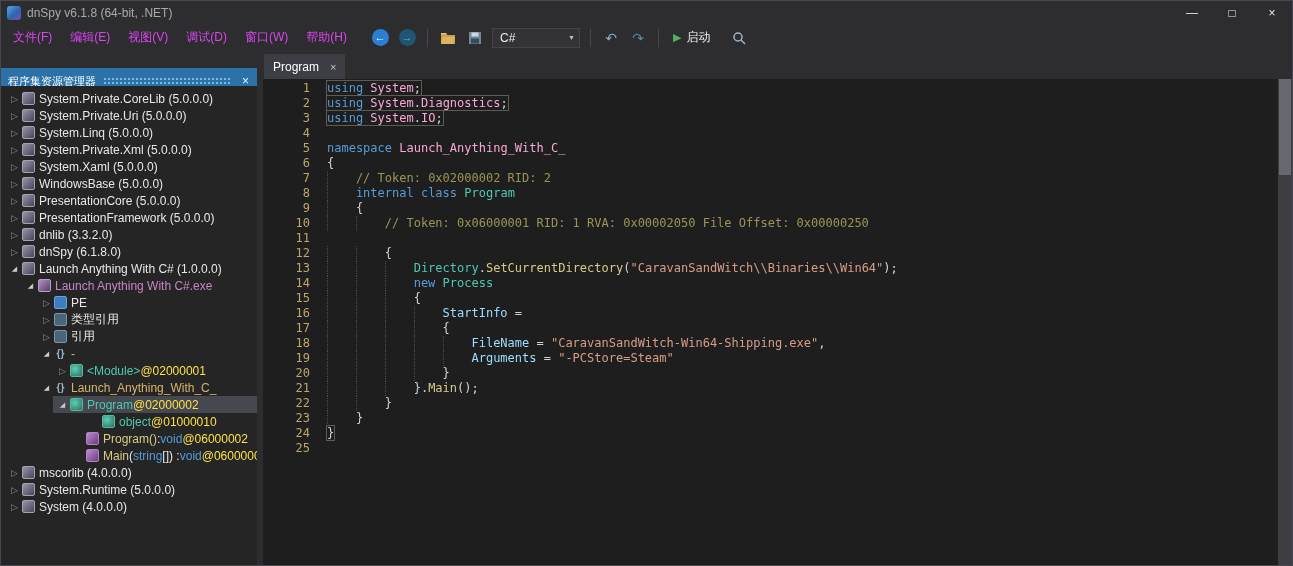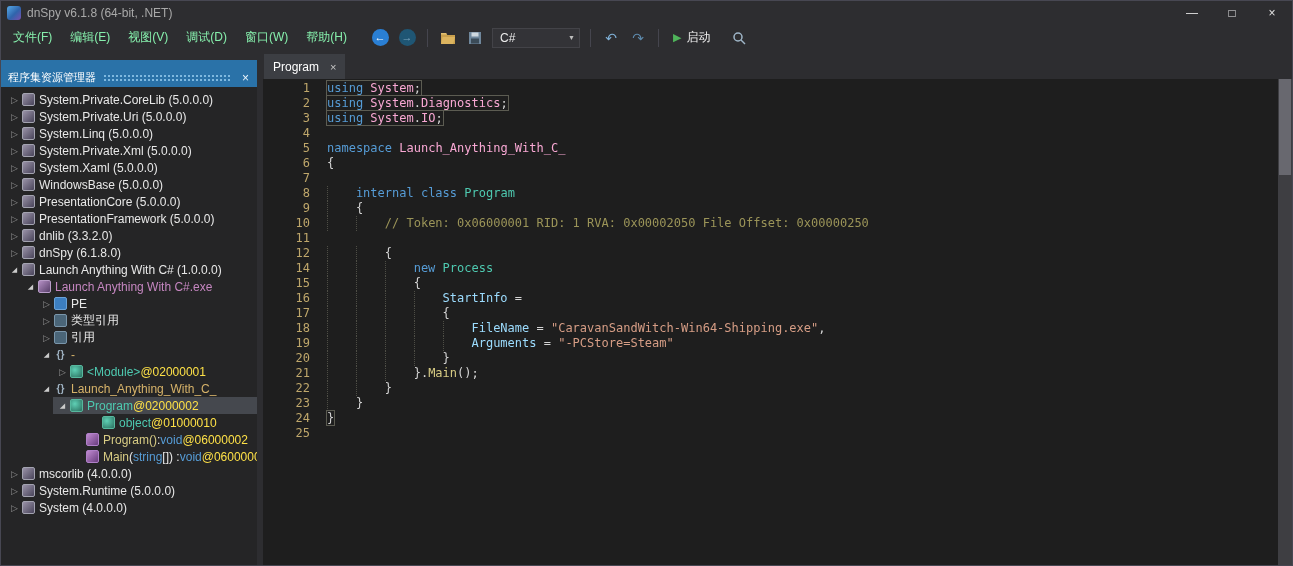--- a/index.html
+++ b/index.html
@@ -11,41 +11,41 @@
   
   .titlebar{height:23px;flex:none;display:flex;align-items:center;padding-left:6px;gap:6px}
   .logo{width:14px;height:14px;border-radius:3px;flex:none;
     background:linear-gradient(135deg,#57abe8 0%,#2f64ab 55%,#7a4fb0 100%)}
   .title-text{font-size:12px;color:#a9a9a9}
   .win-btns{margin-left:auto;display:flex;height:100%}
   .wbtn{width:40px;display:flex;align-items:center;justify-content:center;color:#e2e2e2;font-size:12px}
 
   
   .menubar{height:27px;flex:none;display:flex;align-items:center;padding-left:3px;font-size:12px}
-  .menu-item{padding:5px 9px;color:#86efac}
+  .menu-item{padding:5px 9px;color:#d946ef}
   .toolbar{display:flex;align-items:center;margin-left:14px;gap:7px}
   .tbtn{display:flex;align-items:center;justify-content:center;min-width:20px;height:22px}
   .circle{width:17px;height:17px;border-radius:50%;display:flex;align-items:center;justify-content:center;
     font-size:11px;line-height:1;color:#fff}
   .circle.back{background:#2a7fd4}
   .circle.fwd{background:#1f5674;color:#7fa8c0}
   .sep{width:1px;height:18px;background:#45454e;margin:0 3px}
   .combo{width:88px;height:20px;background:#333337;border:1px solid #434348;display:flex;align-items:center;
     font-size:12px;color:#ececec;padding-left:7px}
   .combo-arrow{margin-left:auto;width:15px;text-align:center;color:#bdbdbd;font-size:7px}
   .undo{font-size:14px;color:#7fb0d6}
   .redo{font-size:14px;color:#5d89ab}
   .start{display:flex;align-items:center;gap:5px;padding:0 4px}
   .play{color:#4fb35a;font-size:11px}
   .start-label{font-size:12px;color:#f0f0f0}
 
   
   .content{flex:1;display:flex;min-height:0}
   .leftcol{width:256px;flex:none;display:flex;flex-direction:column;background:#2d2d30}
-  .tool-header{height:27px;margin-top:9px;background:#2a72a8;display:flex;align-items:center;
+  .tool-header{height:18px;margin-top:17px;background:#2a72a8;display:flex;align-items:center;
     padding:8px 5px 0 7px;flex:none}
   .th-title{font-size:11px;color:#fff;white-space:nowrap}
   .grip{flex:1;height:8px;margin:0 7px;
     background-image:radial-gradient(circle,#7fb9e0 1px,transparent 1.3px);background-size:4px 4px}
   .th-close{color:#eaf4fc;font-size:12px;padding:0 3px}
   .tree{flex:1;background:#252526;overflow:hidden;padding-top:4px;font-size:12px}
   .tree-row{height:17px;display:flex;align-items:center;white-space:nowrap;overflow:hidden}
   .spacer{flex:none;height:1px}
   .inner{display:flex;align-items:center;height:100%;flex:1;min-width:0;padding-left:3px}
   .tree-row.sel .inner{background:#45484e}
@@ -407,39 +407,44 @@
             <div class="line">
               <span class="lnum">5</span>
               <span class="ltext"><span class="tk-k">namespace</span><span class="tk-w"> </span><span class="tk-n">Launch_Anything_With_C_</span></span>
             </div>
             <div class="line">
               <span class="lnum">6</span>
               <span class="ltext"><span class="tk-w">{</span></span>
             </div>
             <div class="line">
               <span class="lnum">7</span>
+              <span class="ltext"><span class="guide"></span><span class="tk-c">// Token: 0x02000002 RID: 2</span></span>
             </div>
             <div class="line">
               <span class="lnum">8</span>
               <span class="ltext"><span class="guide"></span><span class="tk-k">internal</span><span class="tk-w"> </span><span class="tk-k">class</span><span class="tk-w"> </span><span class="tk-t">Program</span></span>
             </div>
             <div class="line">
               <span class="lnum">9</span>
               <span class="ltext"><span class="guide"></span><span class="tk-w">{</span></span>
             </div>
             <div class="line">
               <span class="lnum">10</span>
               <span class="ltext"><span class="guide"></span><span class="guide"></span><span class="tk-c">// Token: 0x06000001 RID: 1 RVA: 0x00002050 File Offset: 0x00000250</span></span>
             </div>
             <div class="line">
               <span class="lnum">11</span>
             </div>
             <div class="line">
               <span class="lnum">12</span>
               <span class="ltext"><span class="guide"></span><span class="guide"></span><span class="tk-w">{</span></span>
+            </div>
+            <div class="line">
+              <span class="lnum">13</span>
+              <span class="ltext"><span class="guide"></span><span class="guide"></span><span class="guide"></span><span class="tk-t">Directory</span><span class="tk-w">.</span><span class="tk-m">SetCurrentDirectory</span><span class="tk-w">(</span><span class="tk-s">"CaravanSandWitch\\Binaries\\Win64"</span><span class="tk-w">);</span></span>
             </div>
             <div class="line">
               <span class="lnum">14</span>
               <span class="ltext"><span class="guide"></span><span class="guide"></span><span class="guide"></span><span class="tk-k">new</span><span class="tk-w"> </span><span class="tk-t">Process</span></span>
             </div>
             <div class="line">
               <span class="lnum">15</span>
               <span class="ltext"><span class="guide"></span><span class="guide"></span><span class="guide"></span><span class="tk-w">{</span></span>
             </div>
             <div class="line">

